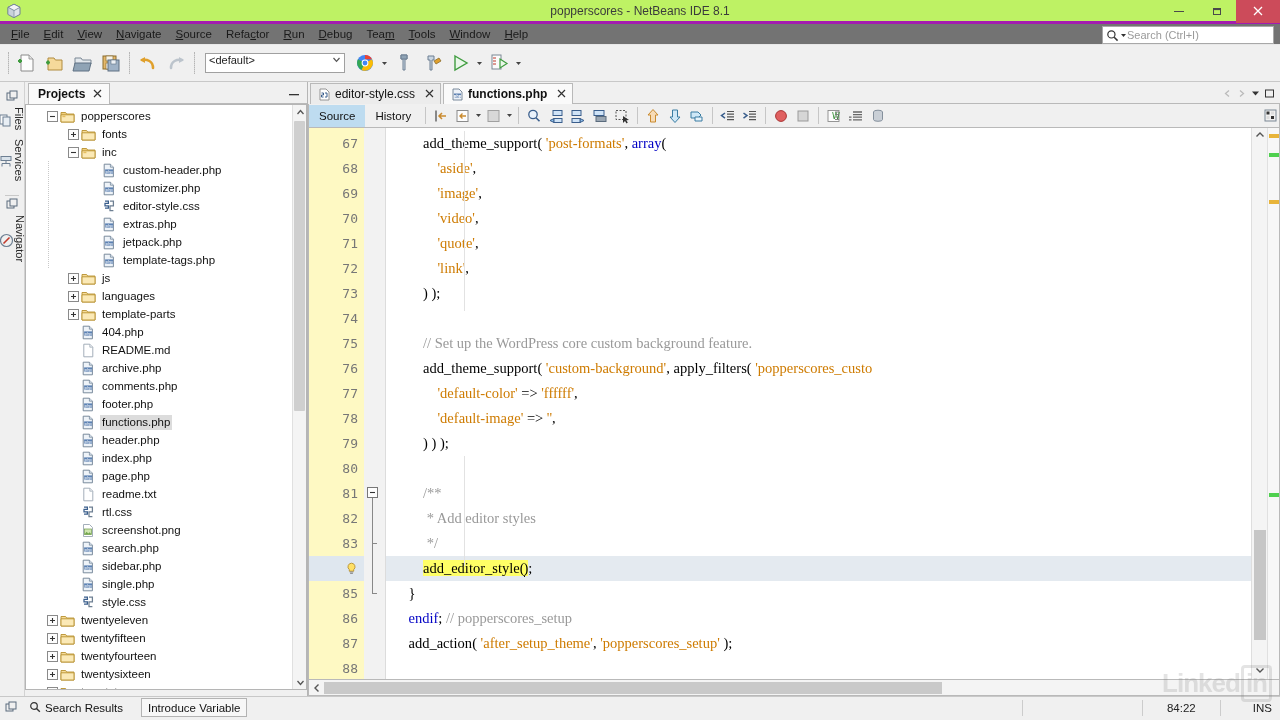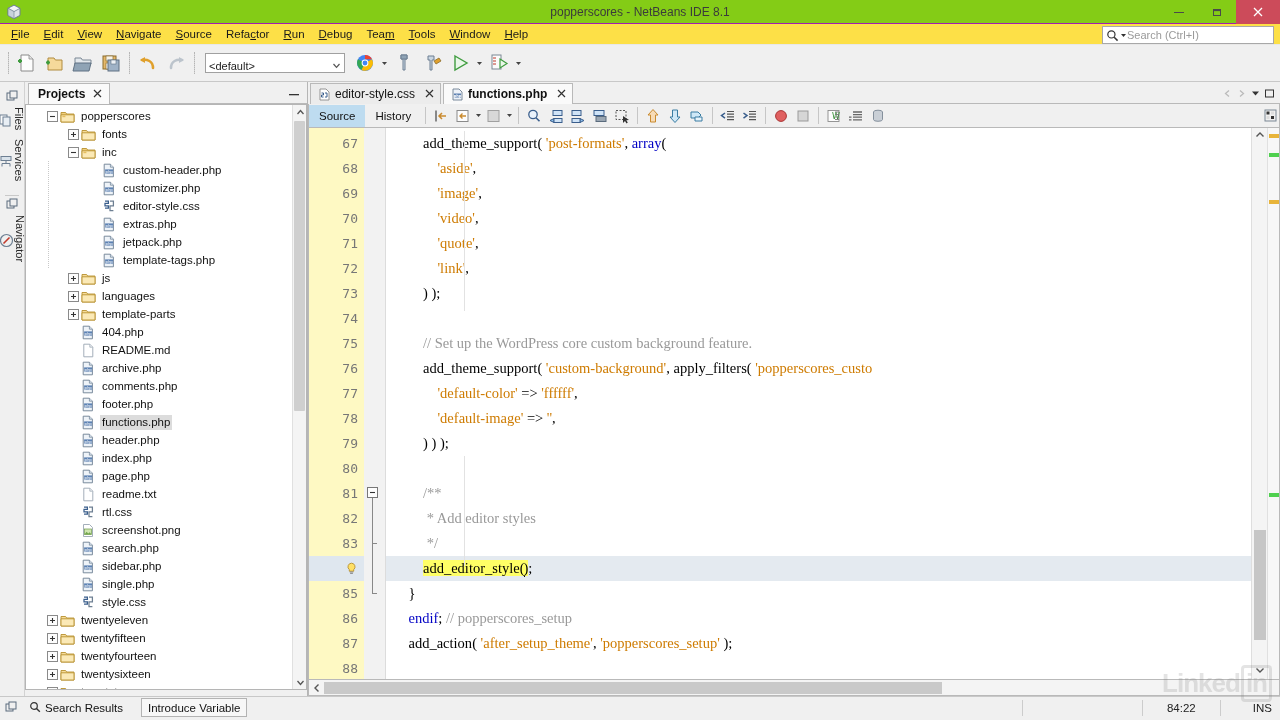--- a/index.html
+++ b/index.html
@@ -9,43 +9,43 @@
     overflow: hidden;
     font-family: "Liberation Sans", sans-serif;
     font-size: 11px;
     background: #f0f0f0;
     -webkit-font-smoothing: antialiased;
   }
   #app { position: relative; width: 1280px; height: 720px; }
 
   
   .titlebar {
-    height: 24px; background: #84cc16;
+    height: 24px; background: #bef264;
     display: flex; align-items: center;
-    border-bottom: 1px solid #a21caf;
+    border-bottom: 3px solid #a21caf;
     position: relative;
   }
   .app-icon { width: 16px; height: 16px; margin-left: 6px; position: relative; }
   .app-icon svg { display:block; }
   .title-text {
     position: absolute; left: 0; right: 0; text-align: center;
     font-size: 12px; color: #3b3b3b; line-height: 24px;
     pointer-events: none;
   }
   .win-controls { margin-left: auto; display: flex; height: 24px; z-index: 2; }
   .win-btn {
     width: 38px; height: 24px; display: flex; align-items: center; justify-content: center;
     color: #4a4a4a;
   }
   .win-btn svg { display: block; }
   .win-btn.close { background: #cc4b5a; color: #fff; width: 44px; }
 
   
   .menubar {
-    height: 21px; background: #fde047; display: flex; align-items: center;
+    height: 21px; background: #737373; display: flex; align-items: center;
     padding-left: 4px; border-bottom: 1px solid #e8e8e8; position: relative;
   }
   .menu-item {
     padding: 2px 7px; font-size: 11.5px; color: #1a1a1a; line-height: 15px;
   }
   .menu-item u { text-decoration: underline; }
   .search-box {
     position: absolute; right: 6px; top: 2px;
     width: 172px; height: 18px; background: #fff;
     border: 1px solid #a8a8a8; display: flex; align-items: center;
@@ -58,21 +58,21 @@
   
   .toolbar {
     height: 37px; background: #f0f0f0; display: flex; align-items: center;
     border-bottom: 1px solid #c8c8c8; padding-left: 4px;
   }
   .tb-btn { width: 28px; height: 30px; display:flex; align-items:center; justify-content:center; }
   .tb-sep { width: 1px; height: 22px; background: #d4d4d4; margin: 0 4px;
             border-left: 1px dotted #b6b6b6; }
   .cfg-select {
     width: 140px; height: 20px; background: #fff; border: 1px solid #a0a0a0;
-    display: flex; align-items: flex-end; padding: 0 3px; margin: 0 6px;
+    display: flex; align-items: flex-start; padding: 0 3px; margin: 0 6px;
     font-size: 11px; color: #222;
   }
   .cfg-select .arrow { margin-left: auto; }
   .tb-arrow { width: 11px; height: 30px; display:flex; align-items:center; justify-content:center; }
 
   
   .body-area { display: flex; height: 614px; background: #f0f0f0; }
 
   
   .vrail {

